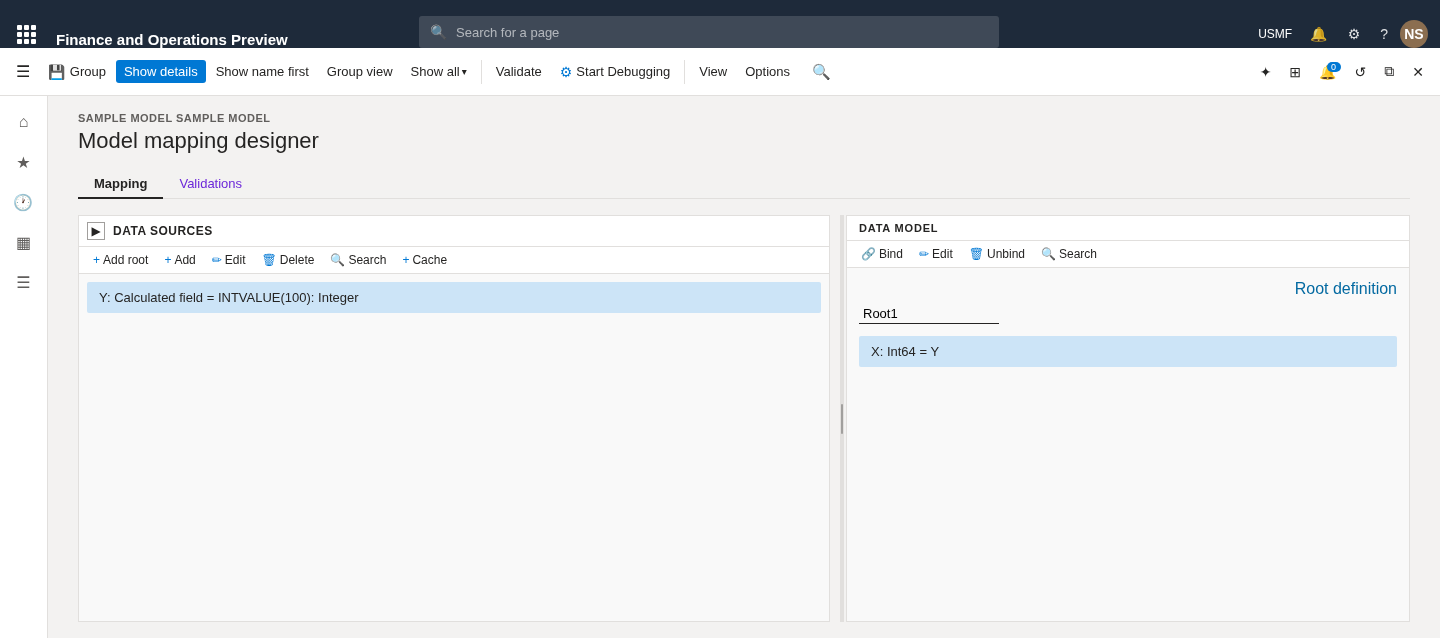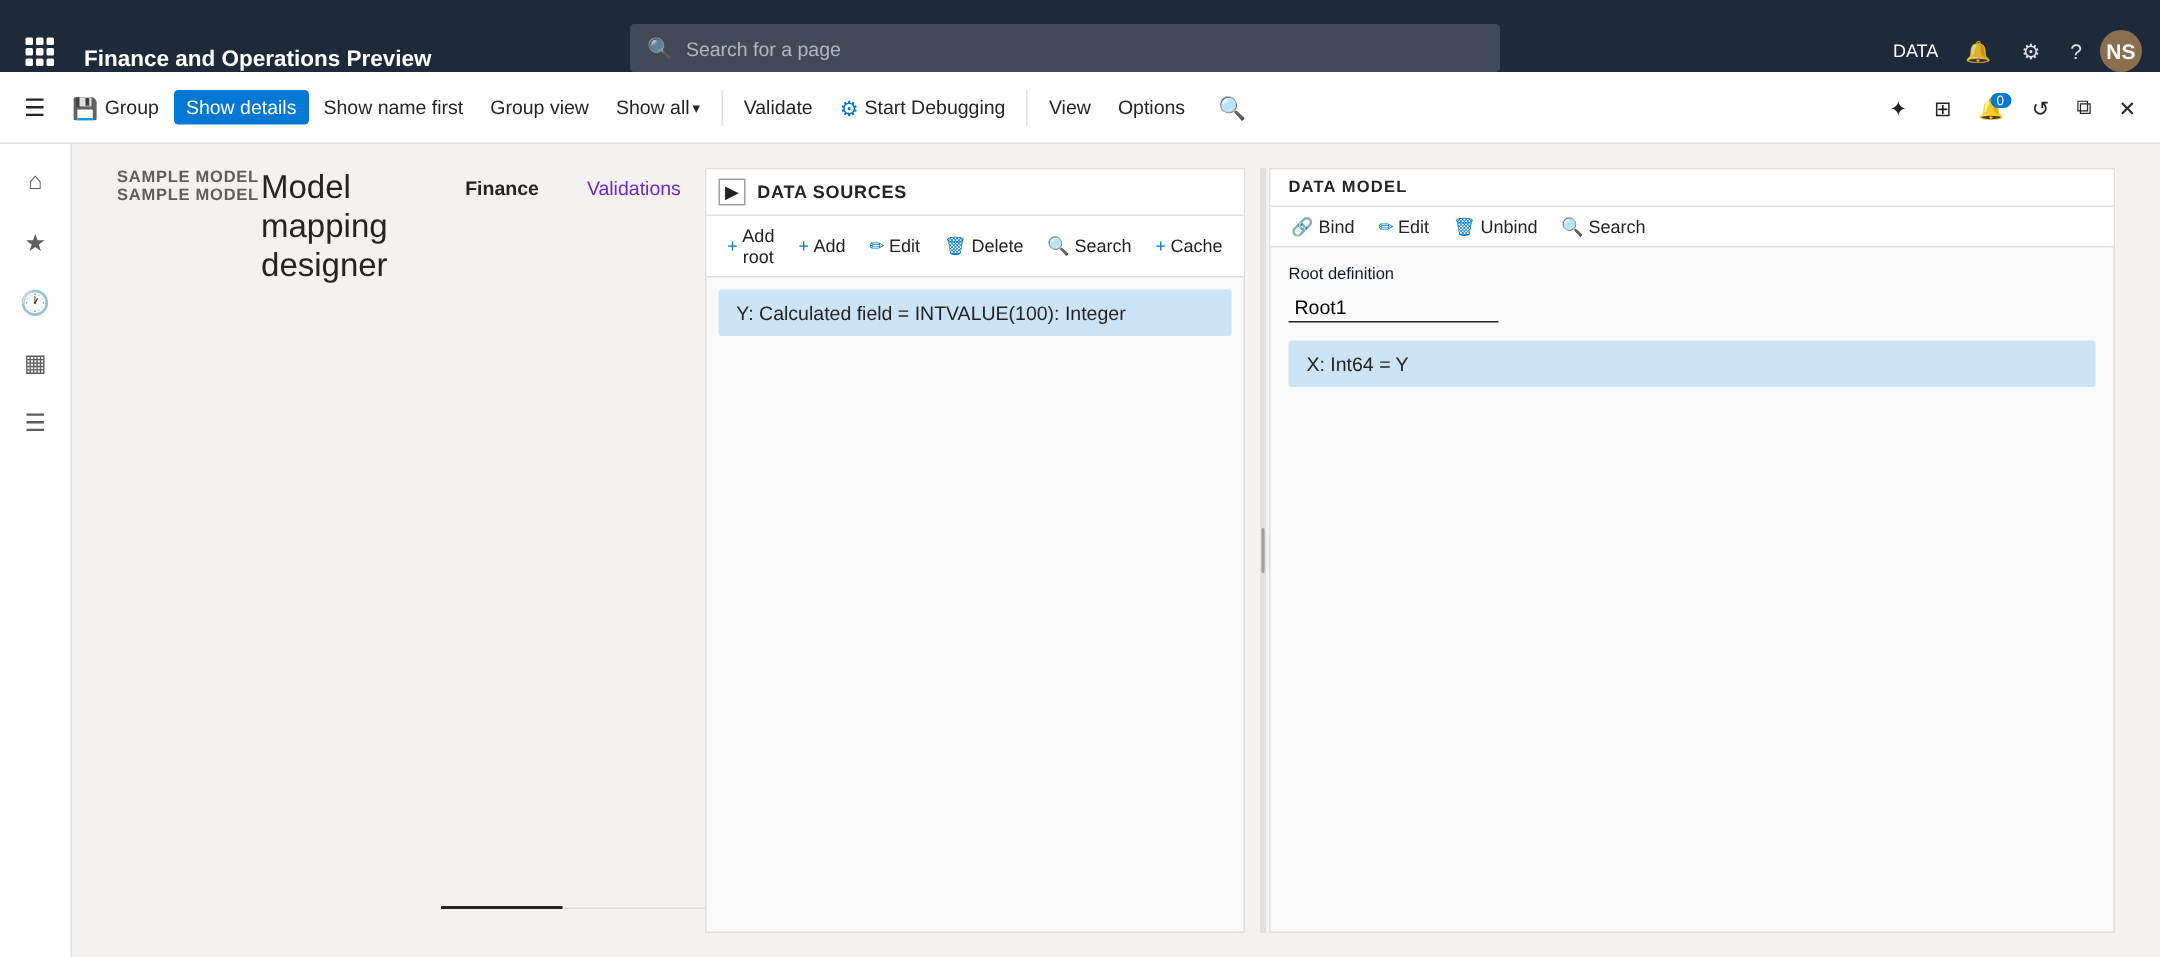--- a/index.html
+++ b/index.html
@@ -152,20 +152,21 @@
       border-radius: 3px;
       display: flex; align-items: center; justify-content: center;
       color: #605e5c;
       font-size: 16px;
     }
 
     
     .content {
       flex: 1;
       display: flex;
+      flex-direction: column;
       padding: 16px 30px;
       overflow: hidden;
     }
     .breadcrumb {
       font-size: 11px;
       color: #605e5c;
       text-transform: uppercase;
       letter-spacing: 0.5px;
       margin-bottom: 4px;
       font-weight: 600;
@@ -313,23 +314,24 @@
       color: #252423;
       display: flex; align-items: center; gap: 3px;
       border-radius: 2px;
     }
     .dm-toolbar-btn .icon { color: #0078d4; font-size: 12px; }
     .dm-content {
       flex: 1;
       padding: 12px;
     }
     .root-def-label {
-      font-size: 11px;
-      color: #0f172a;
+      font-size: 16px;
+      color: #0369a1;
       margin-bottom: 6px;
+      text-align: right;
     }
     .root-def-input {
       border: none;
       border-bottom: 1px solid #252423;
       background: transparent;
       font-size: 13px;
       padding: 2px 4px;
       width: 140px;
       outline: none;
       margin-bottom: 12px;
@@ -357,21 +359,21 @@
         <i></i>
         <i></i>
     </span>
   </div>
   <span class="top-nav-title">Finance and Operations Preview</span>
   <div class="top-nav-search">
     <span class="top-nav-search-icon">🔍</span>
     <span style="opacity:0.75;">Search for a page</span>
   </div>
   <div class="top-nav-right">
-    <span class="usmf-badge">DATA</span>
+    <span class="usmf-badge">USMF</span>
     <button class="nav-btn" title="Notifications">🔔</button>
     <button class="nav-btn" title="Settings">⚙</button>
     <button class="nav-btn" title="Help">?</button>
     <div class="avatar">NS</div>
   </div>
 </div>
 
 <div class="toolbar">
   <button class="toolbar-hamburger">☰</button>
   <button class="toolbar-btn">
@@ -428,21 +430,21 @@
     <button class="sidebar-btn">🕐</button>
     <button class="sidebar-btn">▦</button>
     <button class="sidebar-btn">☰</button>
   </div>
 
   <div class="content">
     <div class="breadcrumb">SAMPLE MODEL SAMPLE MODEL</div>
     <div class="page-title">Model mapping designer</div>
 
     <div class="tabs">
-      <div class="tab active">Finance</div>
+      <div class="tab active">Mapping</div>
       <div class="tab">Validations</div>
     </div>
 
     <div class="designer-area">
 
       <div class="ds-panel">
         <div class="ds-panel-header">
           <button class="ds-expand-btn">▶</button>
           <span class="ds-title">DATA SOURCES</span>
         </div>

